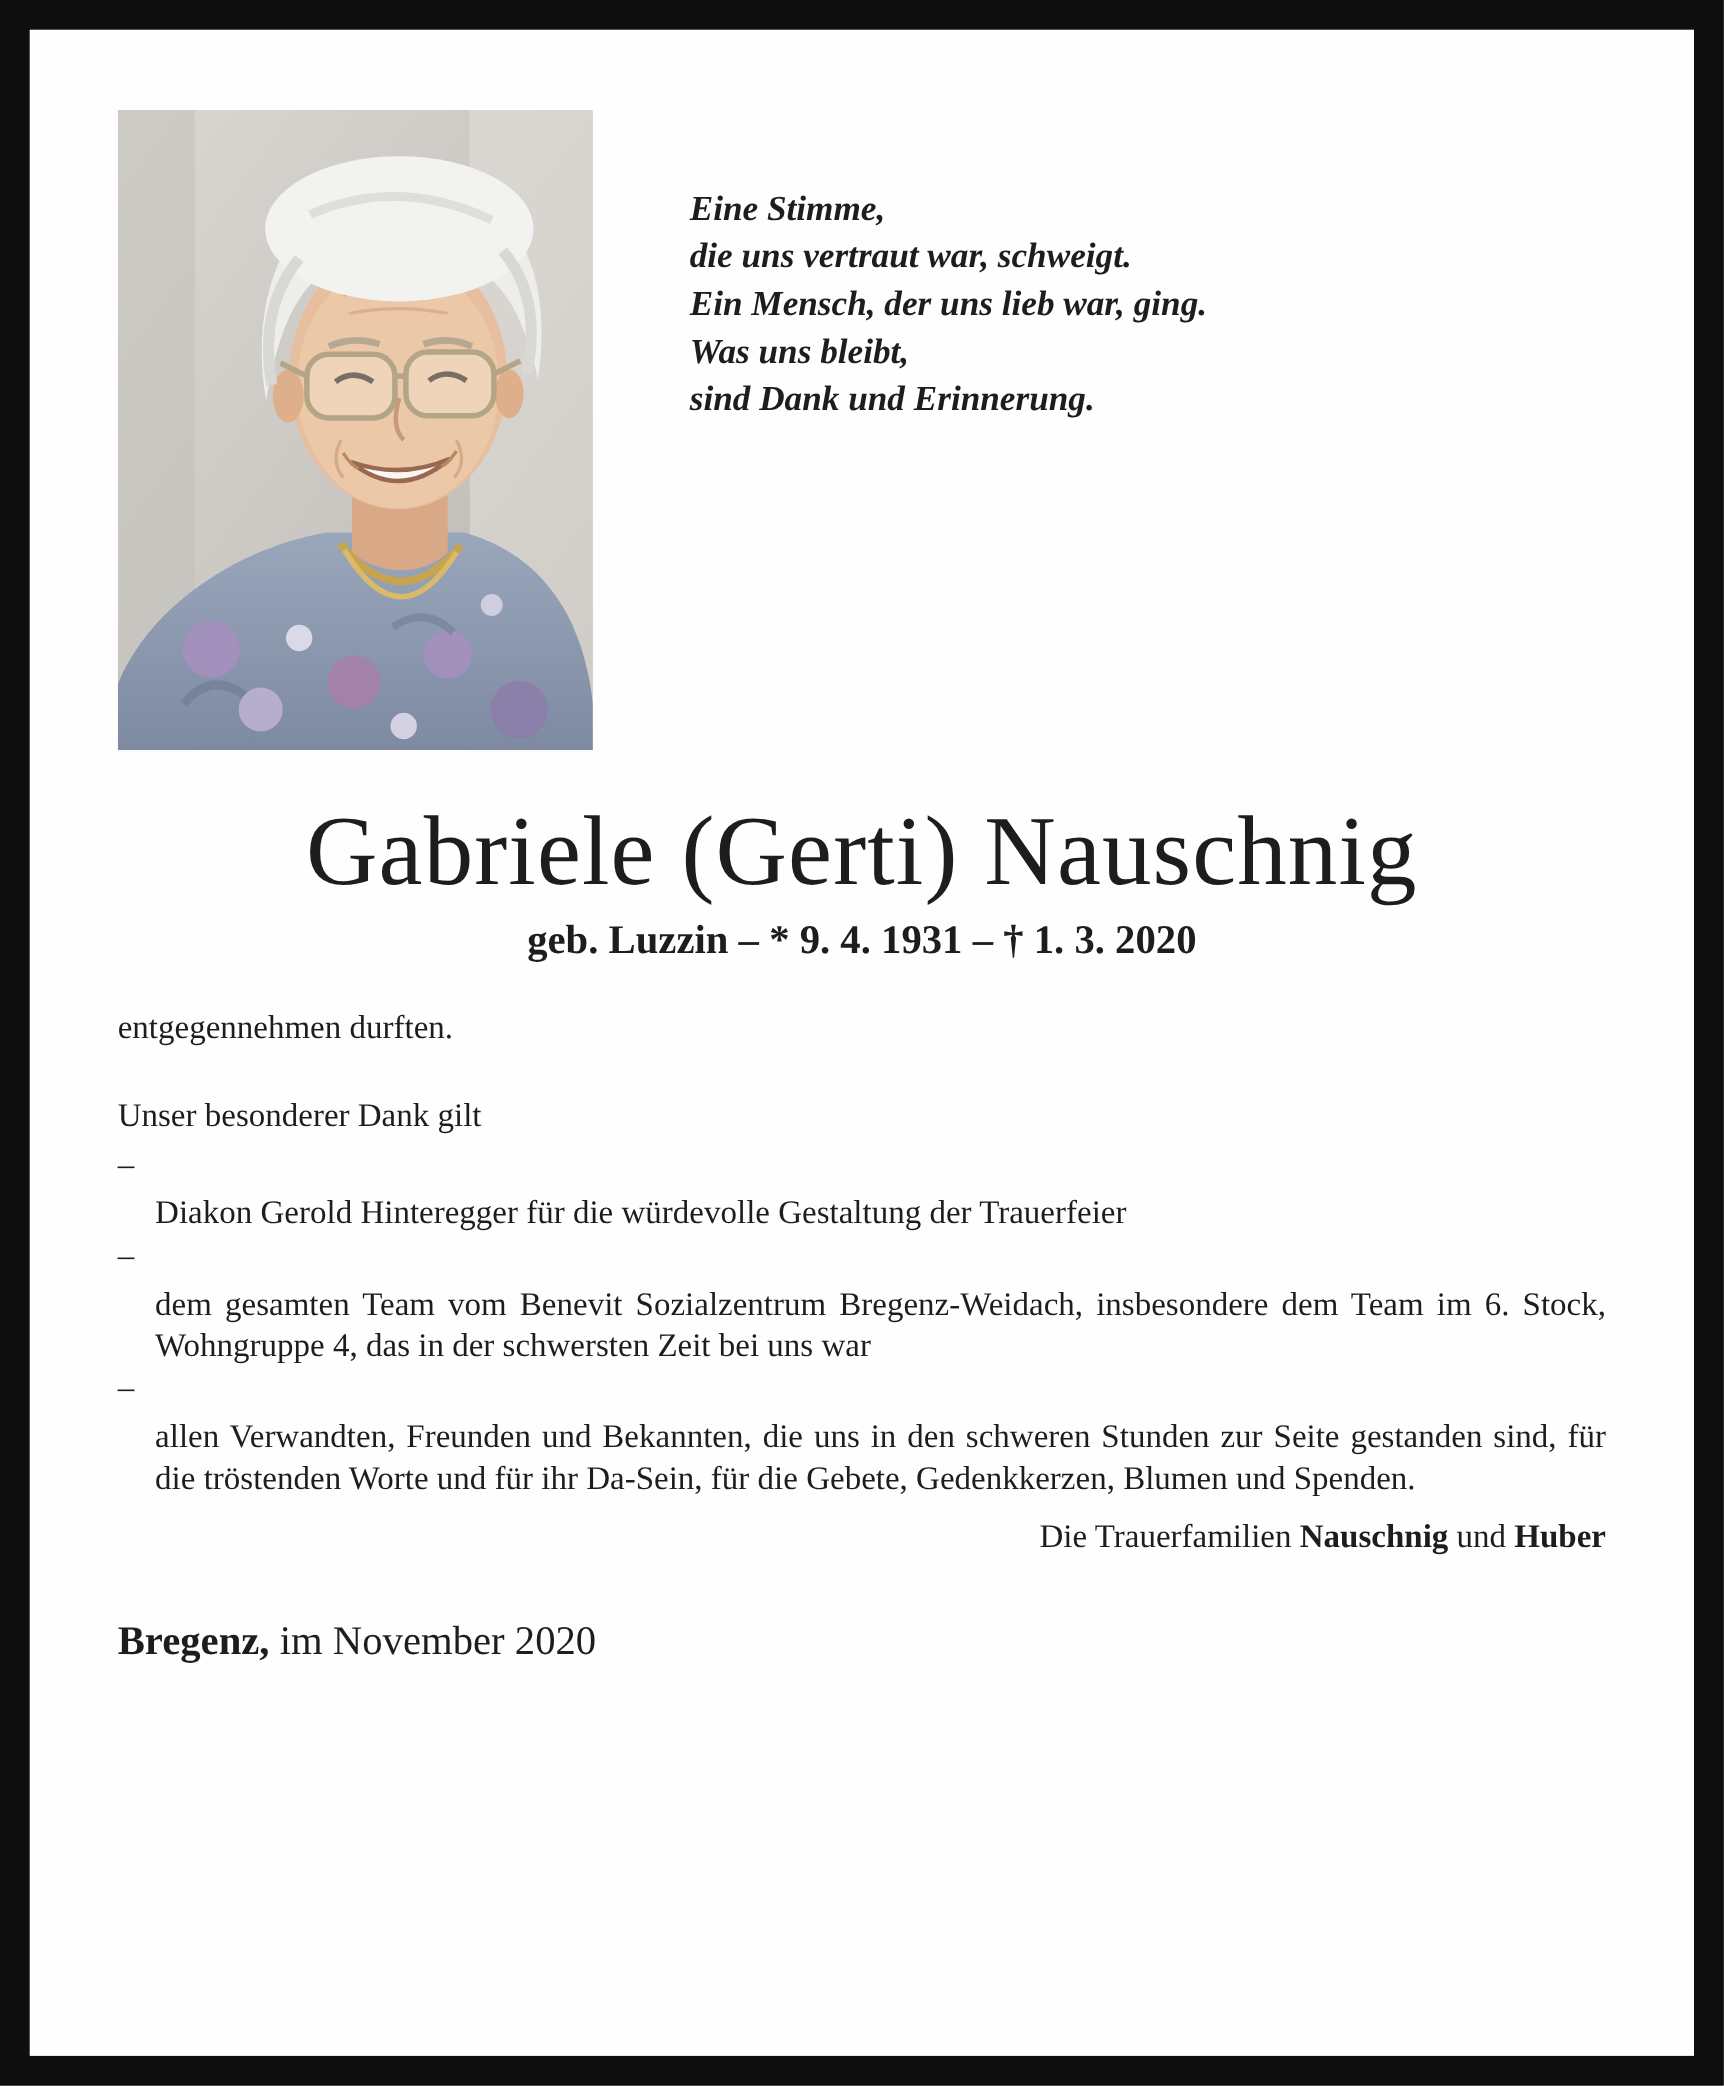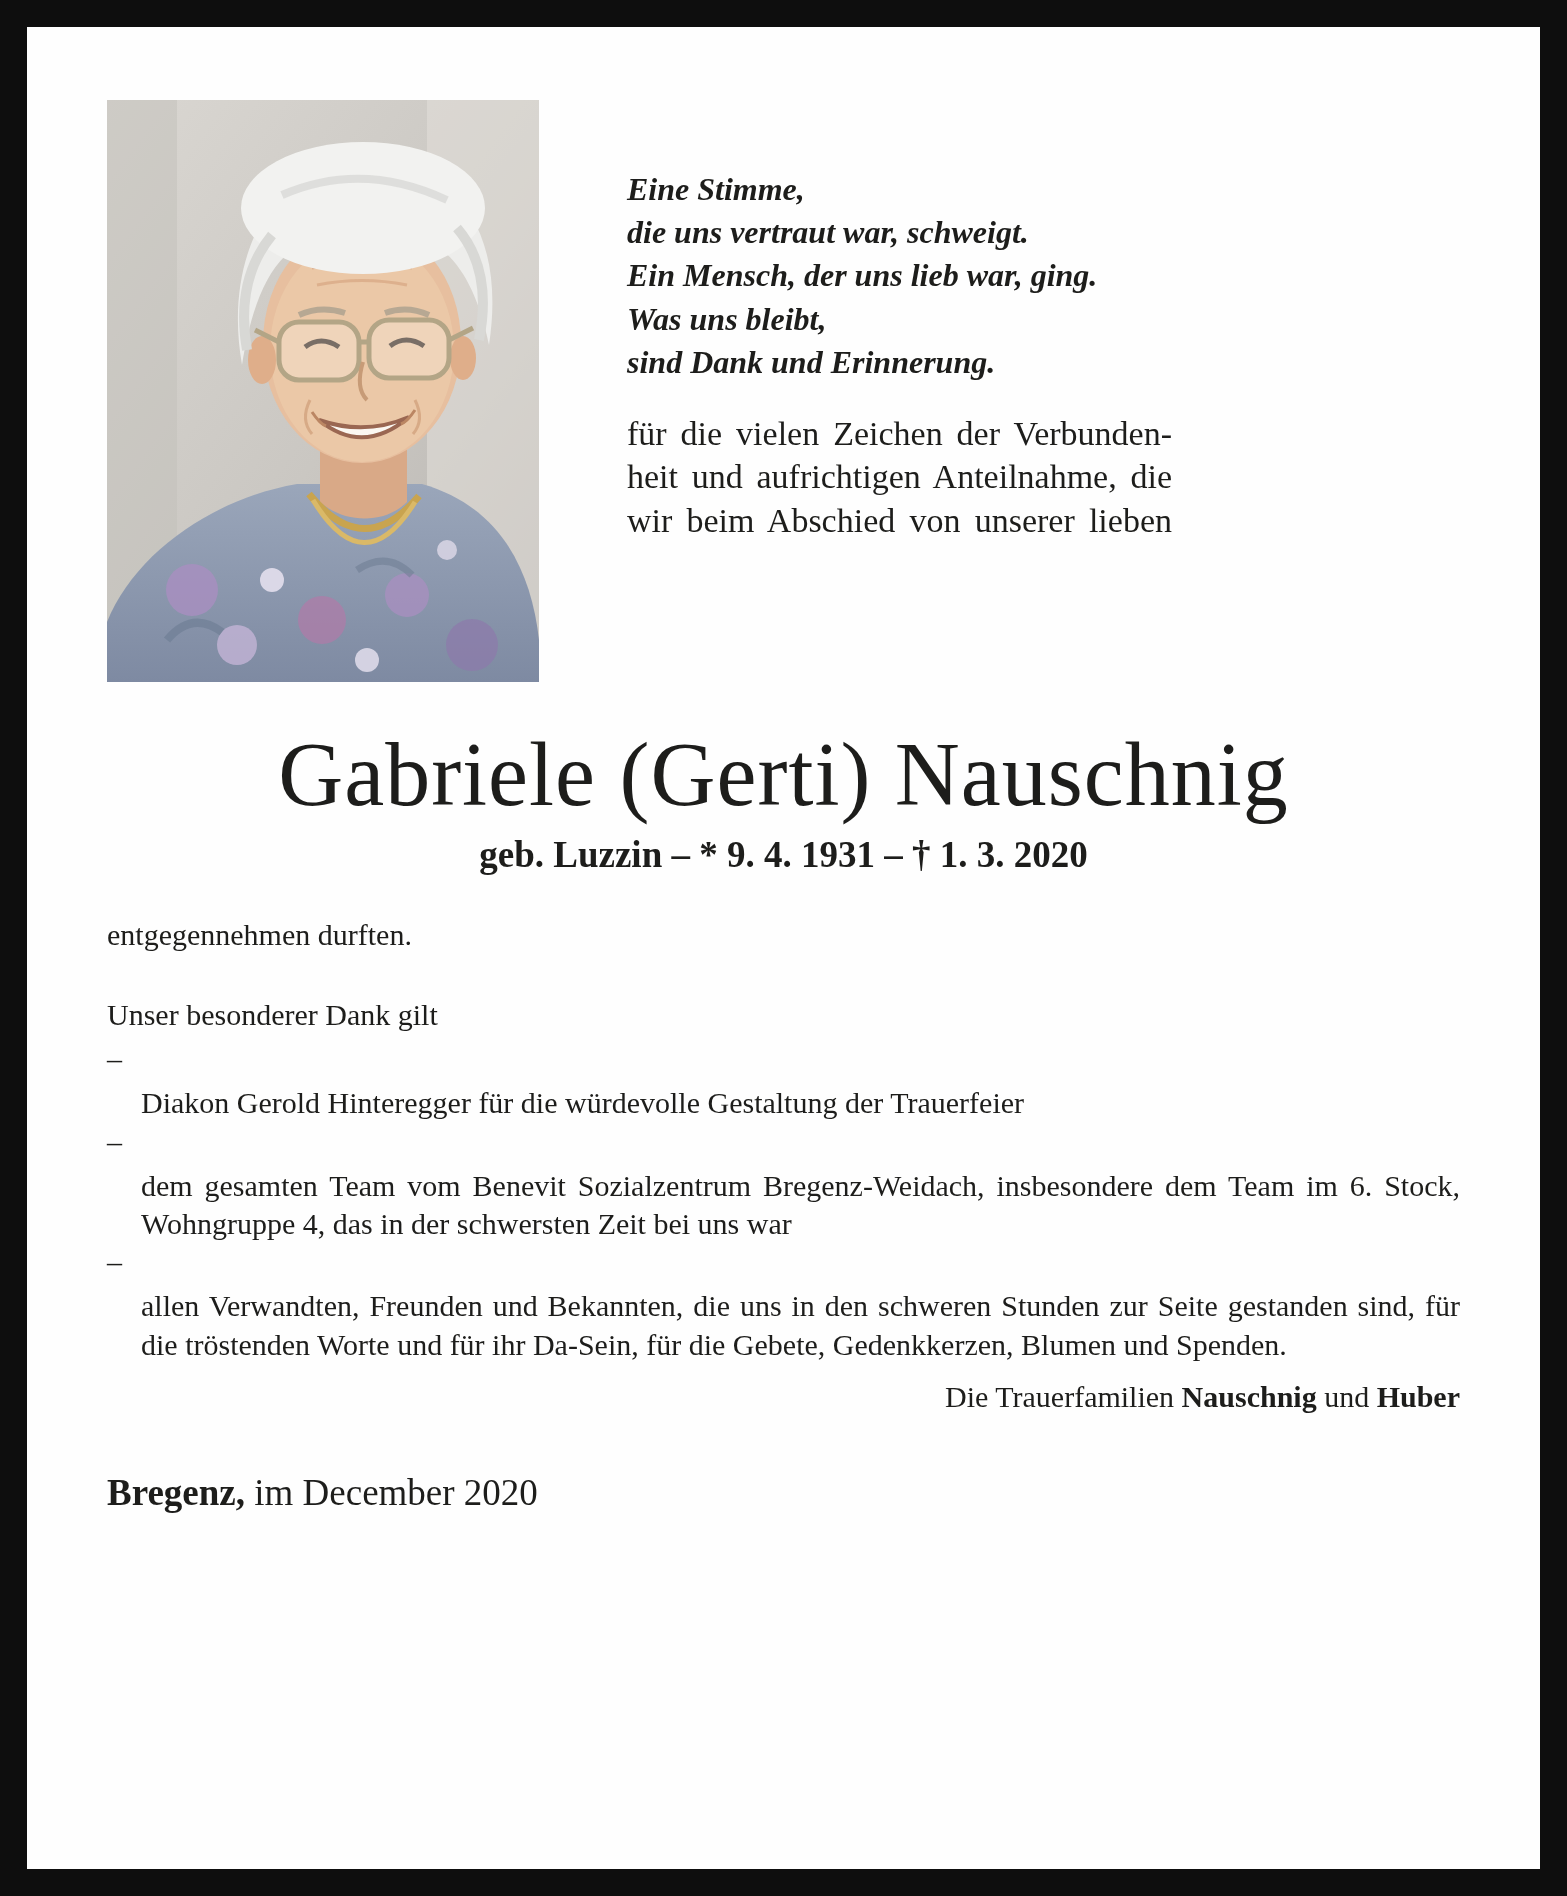--- a/index.html
+++ b/index.html
@@ -215,23 +215,20 @@
           <path d="M206,400 Q257,484 308,402" stroke="#dab968" stroke-width="5" fill="none"></path>
         </svg>
       </div>
 
       <div class="right-col">
         <div class="poem">Eine Stimme,
 die uns vertraut war, schweigt.
 Ein Mensch, der uns lieb war, ging.
 Was uns bleibt,
 sind Dank und Erinnerung.</div>
-        <div class="intro">für die vielen Zeichen der Verbunden-
-heit und aufrichtigen Anteilnahme, die
-wir beim Abschied von unserer lieben</div>
       </div>
     </div>
 
     <div class="name">Gabriele (Gerti) Nauschnig</div>
     <div class="dates-line">geb. Luzzin – * 9. 4. 1931 – † 1. 3. 2020</div>
 
     <div class="body-text received">entgegennehmen durften.</div>
 
     <div class="body-text special-heading">Unser besonderer Dank gilt</div>
 
@@ -252,17 +249,17 @@
 
     <div class="body-text family-line">
       <span>Die Trauerfamilien</span>
       <span class="bold">Nauschnig</span>
       <span>und</span>
       <span class="bold">Huber</span>
     </div>
 
     <div class="body-text footer-line">
       <span class="bold">Bregenz,</span>
-      <span>im December 2020</span>
+      <span>im November 2020</span>
     </div>
 
   </div>
 </div>
 
 </body></html>

